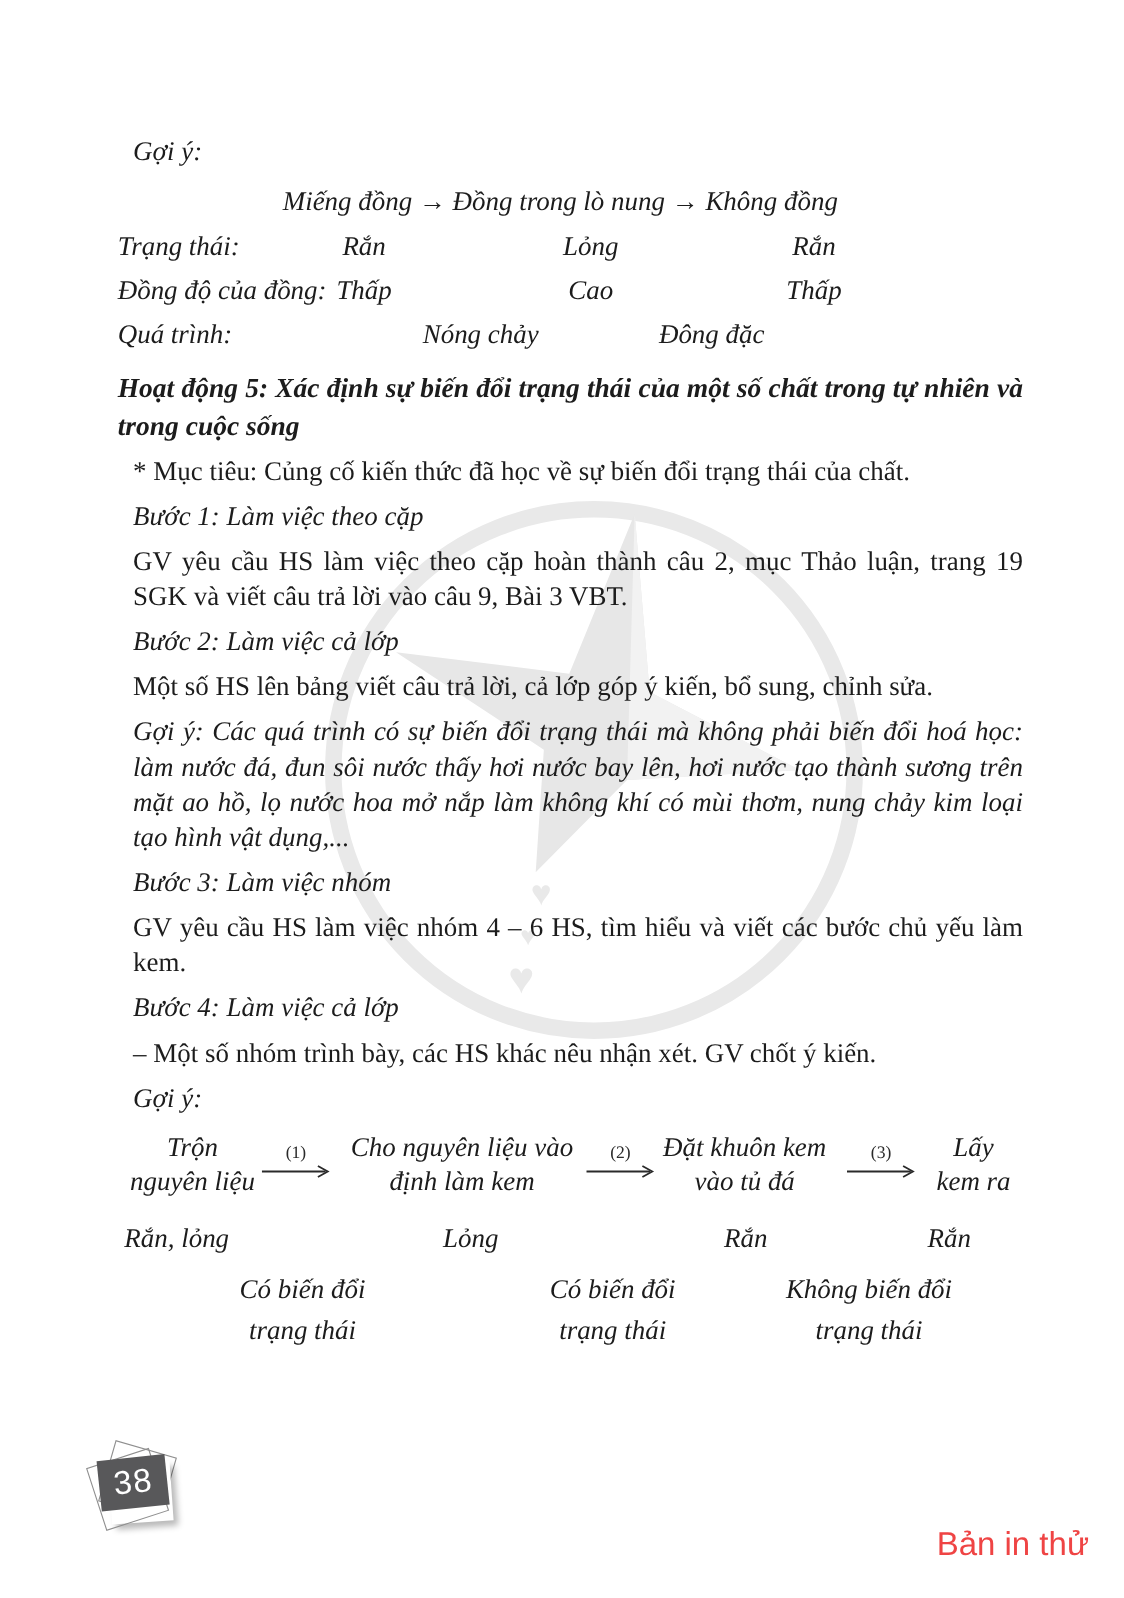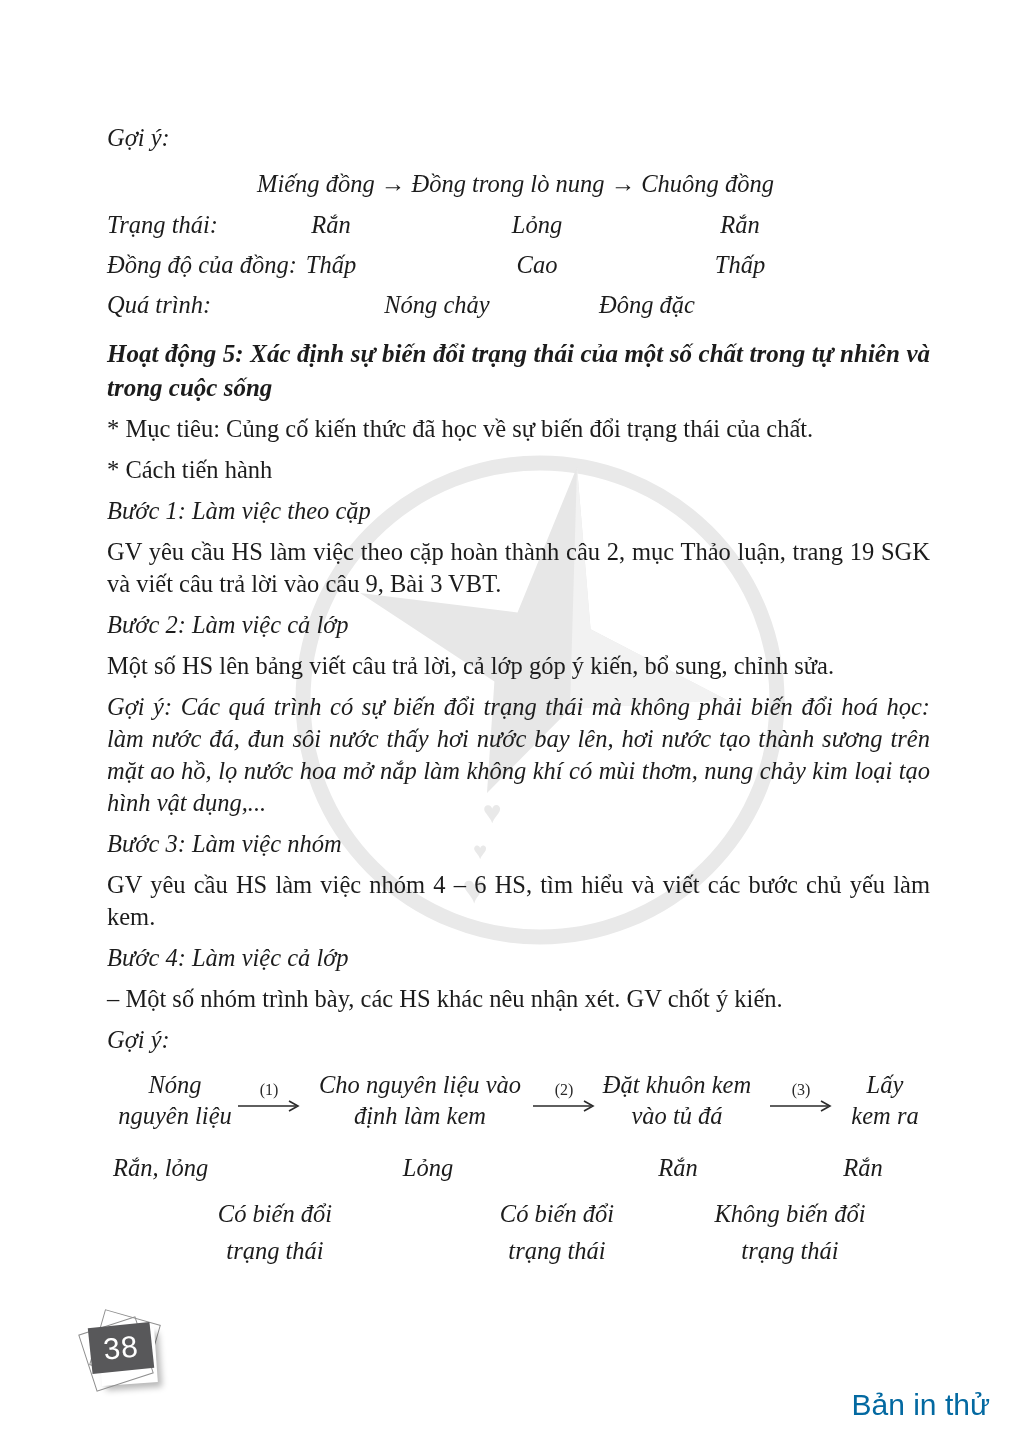--- a/index.html
+++ b/index.html
@@ -16,21 +16,21 @@
     z-index:0;pointer-events:none;
   }
   .content{
     position:relative;z-index:1;
     width:823px;
     margin-left:107px;
     padding-top:122px;
     font-size:24.5px;
     line-height:32px;
   }
-  .content p{margin:0 0 9px 0;}
+  .content p{margin:0 0 9px 14px;}
   .it{font-style:italic;}
   .just{text-align:justify;}
   .hint-label{font-style:italic;margin:0 0 7px 0;}
   
   .copper-flow{font-style:italic;height:42px;line-height:42px;padding-left:150px;white-space:nowrap;}
   .copper-row{position:relative;height:40px;line-height:40px;font-style:italic;text-align:right;}
   .copper-row .c-label{position:absolute;left:0;}
   .copper-row .c-val{position:absolute;transform:translateX(-50%);white-space:nowrap;}
   .copper-row .p1{left:224px;}
   .copper-row .p2{left:430px;}
@@ -81,40 +81,40 @@
   .sq-dark{
     width:62px;height:46px;background:#58585a;left:4px;top:9px;transform:rotate(-6deg);
     display:flex;align-items:center;justify-content:center;
     color:#ffffff;font-family:"Liberation Sans","DejaVu Sans",sans-serif;
     font-size:30px;letter-spacing:1px;
   }
   
   .footer-mark{
     position:absolute;right:32px;top:1388px;z-index:2;
     font-family:"Liberation Sans","DejaVu Sans",sans-serif;
-    font-size:30px;color:#0369a1;
+    font-size:30px;color:#ef4444;
   }
 </style>
 </head>
 <body>
 
 <svg class="watermark" viewBox="0 0 520 560" xmlns="http://www.w3.org/2000/svg">
   <circle cx="260" cy="275" r="237" fill="none" stroke="#e9e9e9" stroke-width="15"></circle>
   <path d="M297,42 L310.6,204.2 L447,275 L290,284 L207,368 L214.4,256.5 L80,168 L237.5,187.4 Z" fill="#e7e7e7"></path>
   <path d="M297,42 L310.6,204.2 L447,275 L290,284 Z" fill="#f2f2f2"></path>
   <text x="212" y="398" font-size="32" text-anchor="middle" fill="#e9e9e9">♥</text>
   <text x="200" y="434" font-size="24" text-anchor="middle" fill="#e9e9e9">♥</text>
   <text x="194" y="478" font-size="40" text-anchor="middle" fill="#e9e9e9">♥</text>
 </svg>
 
 <main class="content">
 
   <p class="hint-label">Gợi ý:</p>
 
-  <div class="copper-flow">Miếng đồng → Đồng trong lò nung →  Chuông đồng</div>
+  <div class="copper-flow">Miếng đồng → Đồng trong lò nung →  Không đồng</div>
 
   <div class="copper-row">
     <span class="c-label">Trạng thái:</span>
     <span class="c-val p1">Rắn</span>
     <span class="c-val p2">Lỏng</span>
     <span class="c-val p3">Rắn</span>
   </div>
 
   <div class="copper-row">
     <span class="c-label">Đồng độ của đồng:</span>
@@ -125,40 +125,39 @@
 
   <div class="copper-row">
     <span class="c-label">Quá trình:</span>
     <span class="c-val q1">Nóng chảy</span>
     <span class="c-val q2">Đông đặc</span>
   </div>
 
   <h2 class="activity-heading">Hoạt động 5: Xác định sự biến đổi trạng thái của một số chất trong tự nhiên và trong cuộc sống</h2>
 
   <p>* Mục tiêu: Củng cố kiến thức đã học về sự biến đổi trạng thái của chất.</p>
-  <p>* Cách tiến hành</p>
 
   <p class="step-title">Bước 1: Làm việc theo cặp</p>
   <p class="just">GV yêu cầu HS làm việc theo cặp hoàn thành câu 2, mục Thảo luận, trang 19 SGK và viết câu trả lời vào câu 9, Bài 3 VBT.</p>
 
   <p class="step-title">Bước 2: Làm việc cả lớp</p>
   <p>Một số HS lên bảng viết câu trả lời, cả lớp góp ý kiến, bổ sung, chỉnh sửa.</p>
   <p class="it just">Gợi ý: Các quá trình có sự biến đổi trạng thái mà không phải biến đổi hoá học: làm nước đá, đun sôi nước thấy hơi nước bay lên, hơi nước tạo thành sương trên mặt ao hồ, lọ nước hoa mở nắp làm không khí có mùi thơm, nung chảy kim loại tạo hình vật dụng,...</p>
 
   <p class="step-title">Bước 3: Làm việc nhóm</p>
   <p class="just">GV yêu cầu HS làm việc nhóm 4 – 6 HS, tìm hiểu và viết các bước chủ yếu làm kem.</p>
 
   <p class="step-title">Bước 4: Làm việc cả lớp</p>
   <p>– Một số nhóm trình bày, các HS khác nêu nhận xét. GV chốt ý kiến.</p>
 
   <p class="hint-label">Gợi ý:</p>
 
   <div class="ic-flow">
     <span class="ic-step ic-s1">
-      <span>Nóng</span>
+      <span>Trộn</span>
       <span>nguyên liệu</span>
     </span>
     <span class="ic-arrow ic-a1">
       <span class="ic-arrow-label">(1)</span>
       <svg width="62" height="12" viewBox="0 0 62 12">
           <line x1="0" y1="6" x2="58" y2="6" stroke="#2a2a2a" stroke-width="1.6"></line>
           <path d="M51 1 L60 6 L51 11" fill="none" stroke="#2a2a2a" stroke-width="1.6"></path>
         </svg>
     </span>
     <span class="ic-step ic-s2">

